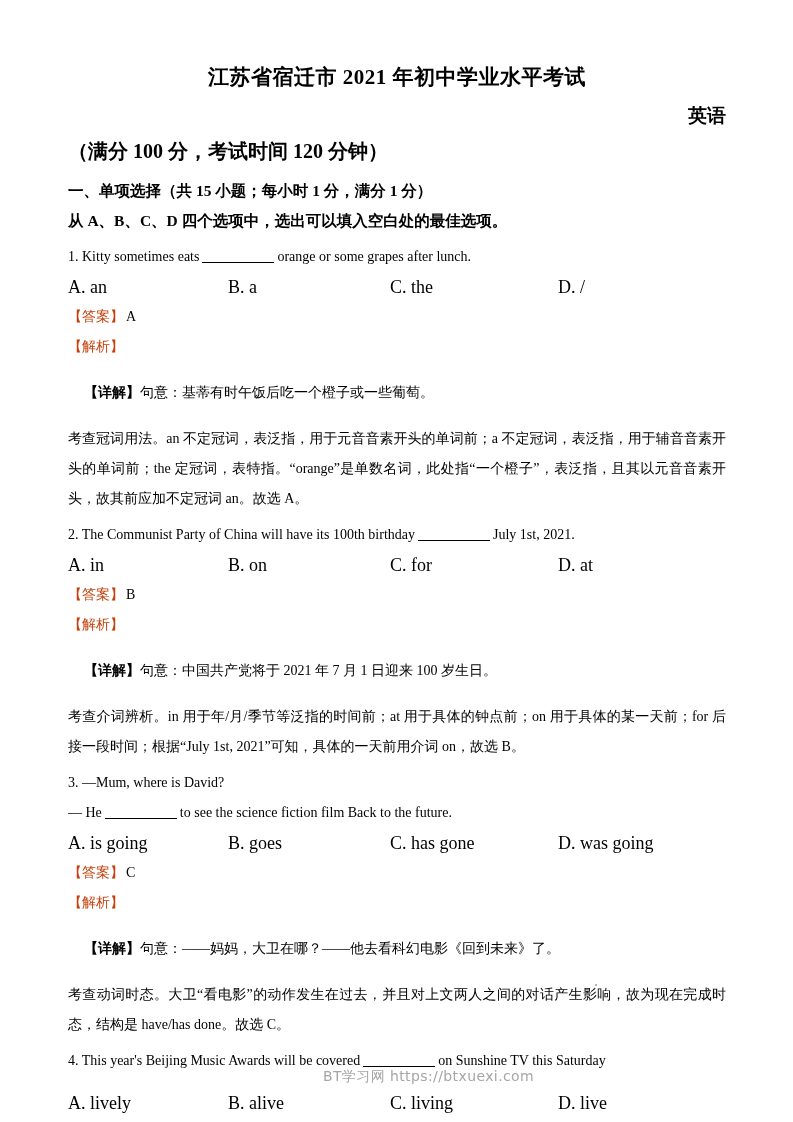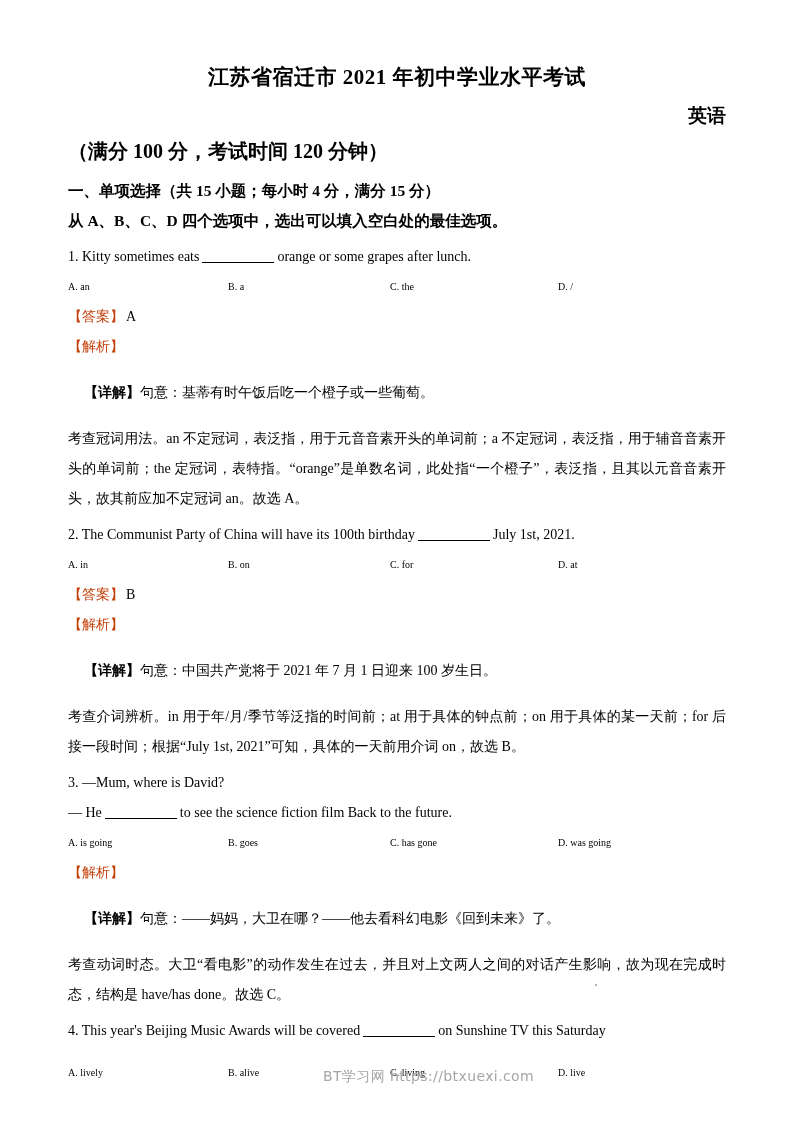--- a/index.html
+++ b/index.html
@@ -76,21 +76,21 @@
     display: inline-block;
     width: 72px;
     border-bottom: 1px solid #000;
     vertical-align: -2px;
     margin: 0 3px;
   }
 
   .options {
     position: relative;
     height: 30px;
-    font-size: 10px;
+    font-size: 18px;
     line-height: 30px;
   }
   .opt {
     position: absolute;
     top: 0;
     white-space: nowrap;
   }
   .opt-a { left: 0px; }
   .opt-b { left: 160px; }
   .opt-c { left: 322px; }
@@ -156,21 +156,21 @@
 <body>
 
 <div class="page">
 
   <div class="content">
 
     <div class="doc-title">江苏省宿迁市 2021 年初中学业水平考试</div>
     <div class="doc-subject">英语</div>
     <div class="doc-meta">（满分 100 分，考试时间 120 分钟）</div>
 
-    <div class="section-head">一、单项选择（共 15 小题；每小时 4 分，满分 15 分）</div>
+    <div class="section-head">一、单项选择（共 15 小题；每小时 1 分，满分 1 分）</div>
     <div class="section-head">从 A、B、C、D 四个选项中，选出可以填入空白处的最佳选项。</div>
 
     <div class="question">
       <div class="stem"><span>1. Kitty sometimes eats</span><span class="blank"></span><span>orange or some grapes after lunch.</span></div>
 
       <div class="options">
         <span class="opt opt-a">A. an</span>
         <span class="opt opt-b">B. a</span>
         <span class="opt opt-c">C. the</span>
         <span class="opt opt-d">D. /</span>
@@ -209,20 +209,21 @@
 
       <div class="stem"><span>— He</span><span class="blank"></span><span>to see the science fiction film Back to the future.</span></div>
 
       <div class="options">
         <span class="opt opt-a">A. is going</span>
         <span class="opt opt-b">B. goes</span>
         <span class="opt opt-c">C. has gone</span>
         <span class="opt opt-d">D. was going</span>
       </div>
 
+      <div class="ans-line"><span class="marker-blue">【答案】</span><span class="ans-letter">C</span></div>
 
       <div class="ana-line"><span class="marker-blue">【解析】</span></div>
 
       <div class="detail-line"><span class="marker-black">【详解】</span><span>句意：——妈妈，大卫在哪？——他去看科幻电影《回到未来》了。</span></div>
 
       <div class="body-para">考查动词时态。大卫“看电影”的动作发生在过去，并且对上文两人之间的对话产生影响，故为现在完成时态，结构是 have/has done。故选 C。</div>
     </div>
 
     <div class="question">
       <div class="stem"><span>4. This year's Beijing Music Awards will be covered</span><span class="blank"></span><span>on Sunshine TV this Saturday</span></div>

